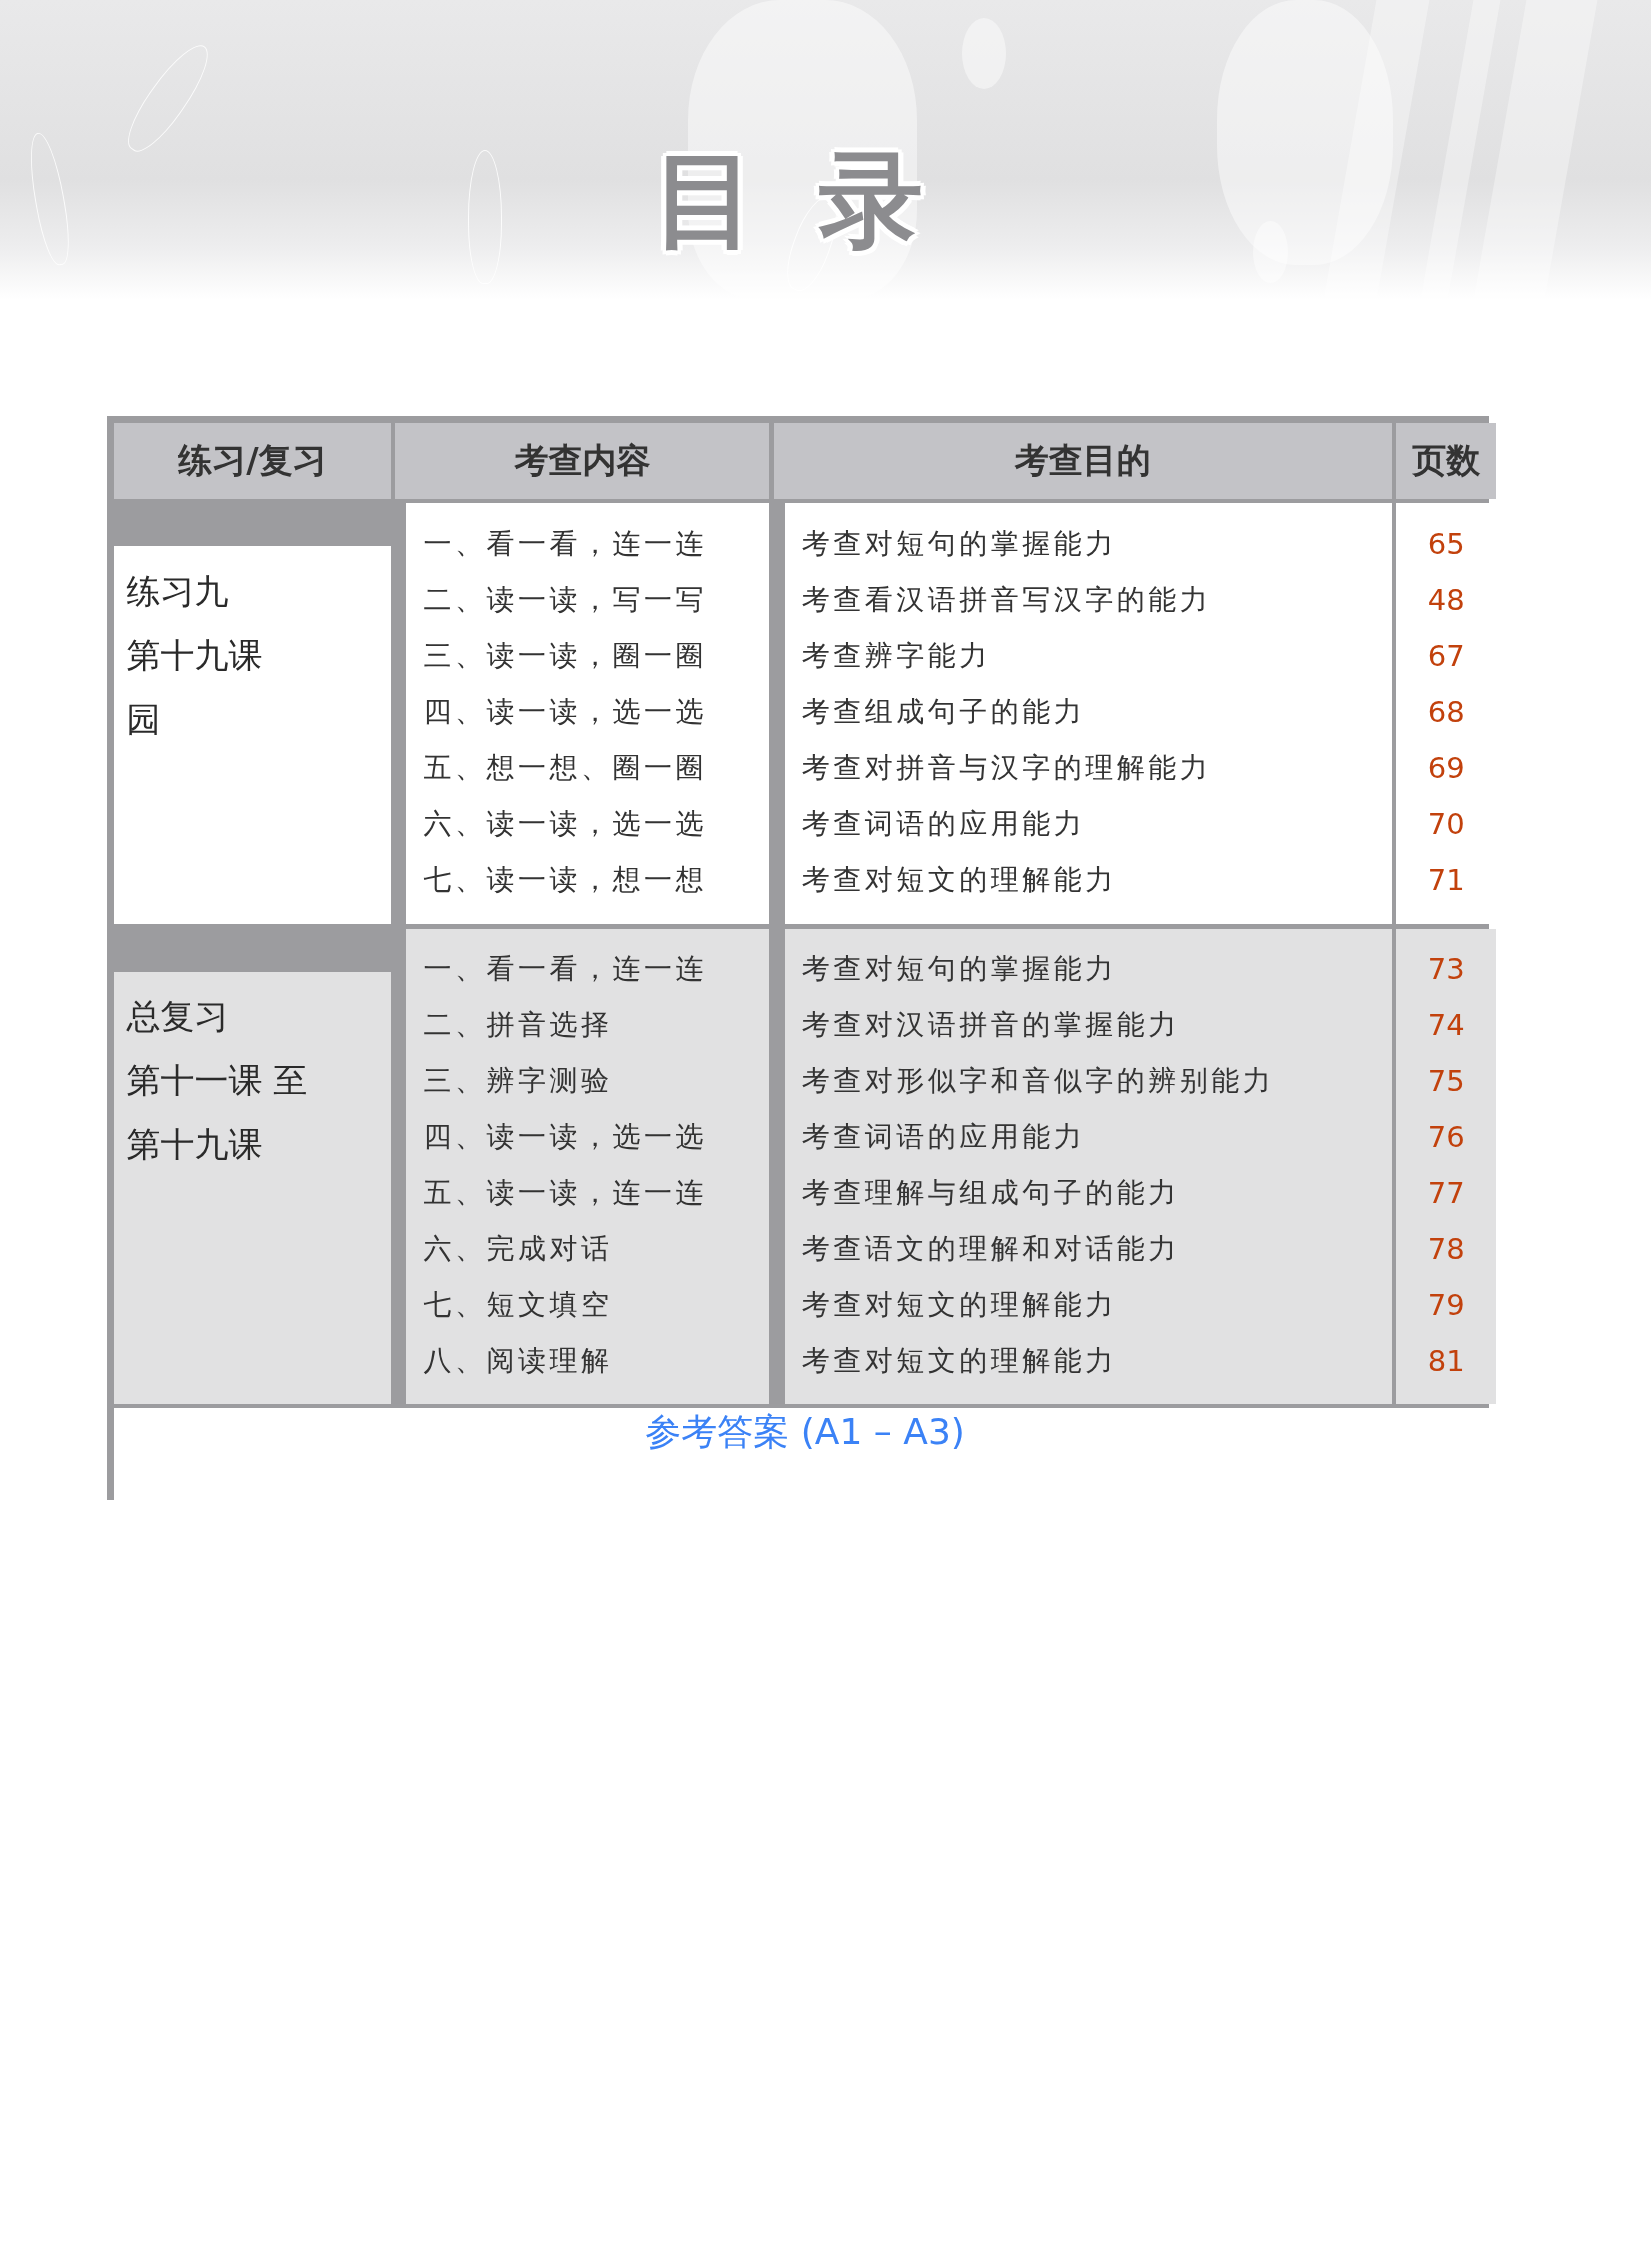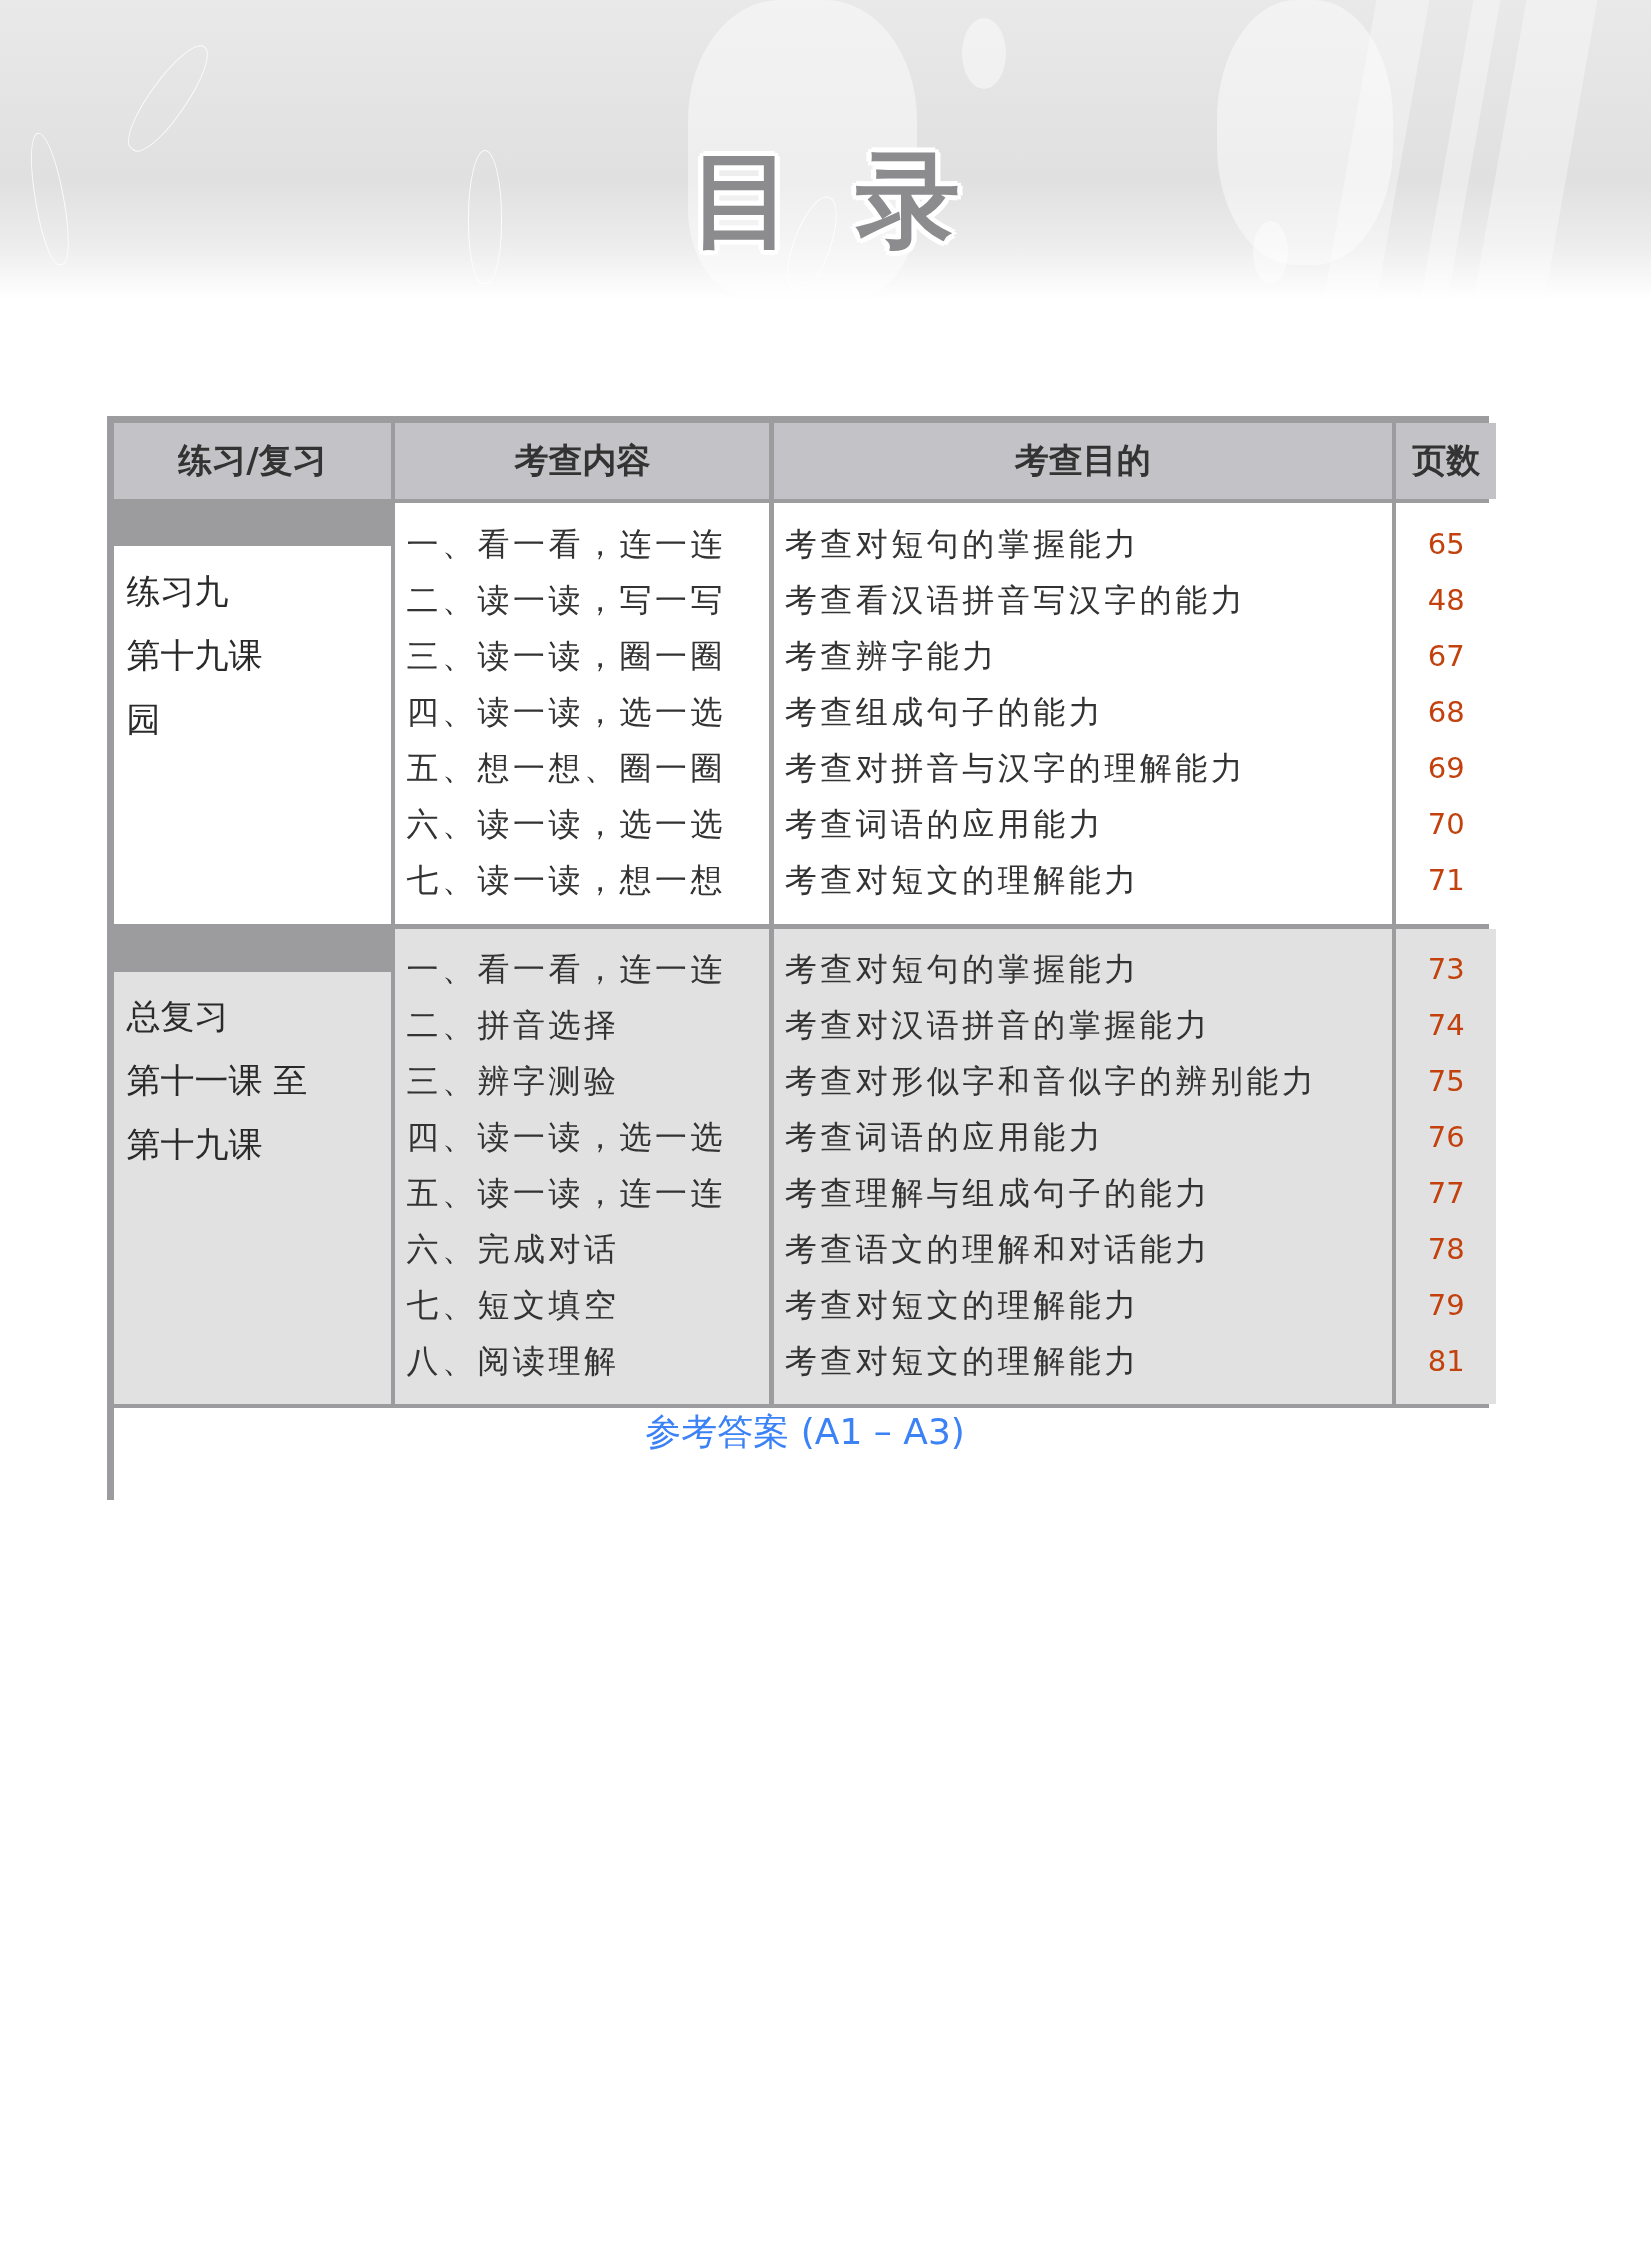--- a/index.html
+++ b/index.html
@@ -9,21 +9,21 @@
   }
   .banner {
     position:absolute; left:0; top:0; width:1652px; height:300px;
     background:linear-gradient(180deg,#e9e9ea 0%,#e0e0e1 60%,#ededee 82%,#ffffff 100%);
     overflow:hidden;
   }
   .banner .shape { position:absolute; background:rgba(255,255,255,0.45); border-radius:50%; }
   .banner .beam { position:absolute; background:rgba(255,255,255,0.35); transform:skewX(-10deg); }
   .banner .bug { position:absolute; border:1.8px solid rgba(255,255,255,0.85); border-radius:50% 50% 45% 45%; }
   .title {
-    position:absolute; left:690px; top:132px; height:115px; display:flex; gap:62px;
+    position:absolute; left:653px; top:132px; height:115px; display:flex; gap:62px;
     font-family:Liberation Mono, monospace; font-weight:bold; font-size:104px; color:#8c8c8f;
     text-shadow: 0 0 0 #fff, 3.5px 3.5px 0 #fff, -3.5px -3.5px 0 #fff, 3.5px -3.5px 0 #fff, -3.5px 3.5px 0 #fff, 5.3px 0 0 #fff, -5.3px 0 0 #fff, 0 5.3px 0 #fff, 0 -5.3px 0 #fff;
     letter-spacing:0;
   }
   .toc {
     position:absolute; left:107px; top:416px; width:1382px; height:1084px;
     background:#9c9c9f; box-sizing:border-box;
   }
   .grid {
     position:absolute; left:7px; top:7px; right:7px; bottom:7px;
@@ -33,21 +33,21 @@
     column-gap:4.4px; row-gap:4.4px;
     background:#9c9c9f;
   }
   .hd { background:#c3c3c7; display:flex; align-items:center; justify-content:center;
         font-weight:bold; font-size:34px; color:#333; }
   .cell { box-sizing:border-box; padding:12.4px 14px 0 14px; }
   .s1 { background:#ffffff; }
   .s2 { background:#e1e1e2; }
   .lesson { font-size:34px; line-height:64px; padding-left:12.4px; color:#2a2a2a;margin-top:43px; }
   .lesson div { white-space:nowrap; }
-  .list { font-family:"DejaVu Serif","Liberation Serif",serif; font-size:32px; line-height:56px; color:#333; padding-left:11px; letter-spacing:3.5px; }
+  .list { font-family:"DejaVu Serif","Liberation Serif",serif; font-size:28px; line-height:56px; color:#333; padding-left:17px; letter-spacing:3.5px;margin-left:11px; }
   .list div { white-space:nowrap; }
   .pages { font-size:29px; line-height:56px; text-align:center; color:#c2410c; padding-left:0; padding-right:0; }
   .answer { grid-column:1 / span 4; background:#ffffff; display:flex; align-items:flex-start; justify-content:center;
             font-size:36px; color:#3b82f6; }
 </style>
 </head>
 <body>
 
 <div class="banner">
   <div class="shape" style="left:688px;top:0;width:229px;height:300px;border-radius:40% 40% 30% 30%;"></div>

